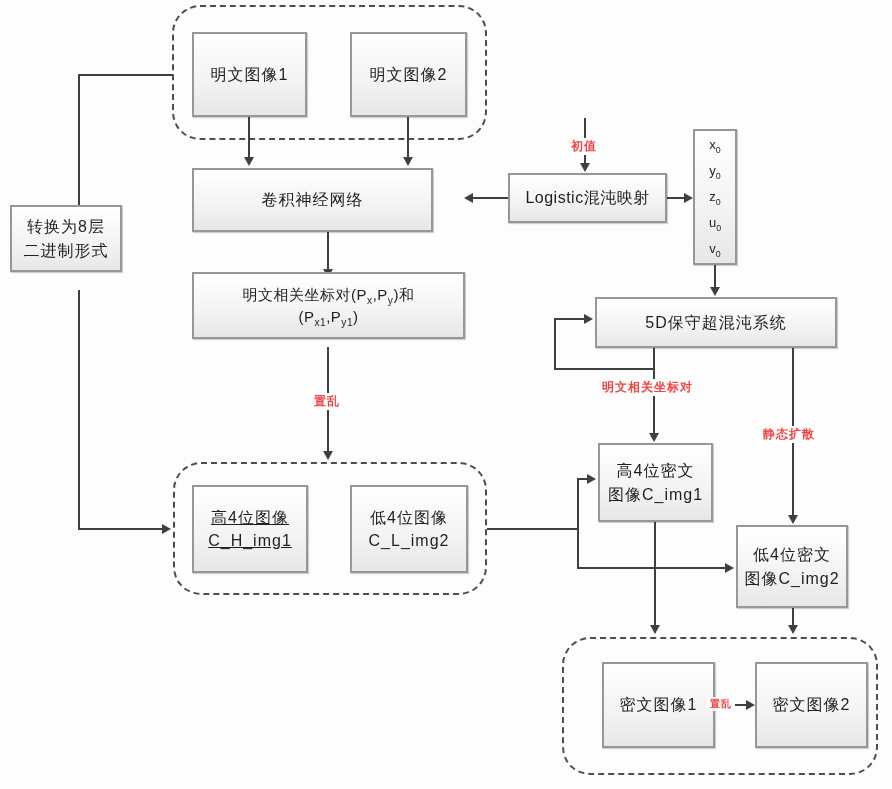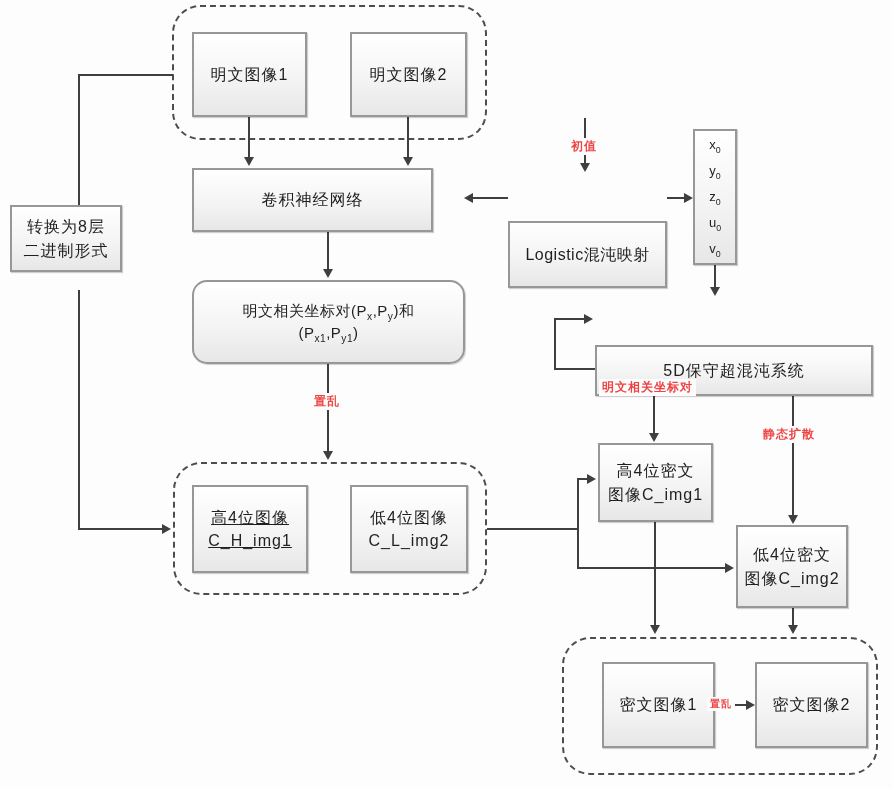--- a/index.html
+++ b/index.html
@@ -122,46 +122,46 @@
   </div>
 
   <div class="box fs14" style="left:350px; top:32px; width:117px; height:85px;">
     <span>明文图像2</span>
   </div>
 
   <div class="box fs16" style="left:192px; top:168px; width:241px; height:64px;">
     <span>卷积神经网络</span>
   </div>
 
-  <div class="box fs14 mono2" style="left:508px; top:173px; width:159px; height:67px;margin-top:48px;">
+  <div class="box fs14 mono2" style="left:508px; top:173px; width:159px; height:50px;">
     <span>Logistic混沌映射</span>
   </div>
 
   <div class="box init-box" style="left:693px; top:129px; width:44px; height:136px;">
     <div><span>x</span><sub>0</sub></div>
     <div><span>y</span><sub>0</sub></div>
     <div><span>z</span><sub>0</sub></div>
     <div><span>u</span><sub>0</sub></div>
     <div><span>v</span><sub>0</sub></div>
   </div>
 
   <div class="box fs14" style="left:10px; top:205px; width:112px; height:67px; padding:4px 10px;">
     <span>转换为8层二进制形式</span>
   </div>
 
-  <div class="box fs15" style="left:192px; top:280px; width:273px; height:84px; letter-spacing:0.5px;border-radius:15px;">
+  <div class="box fs15" style="left:192px; top:272px; width:273px; height:67px; letter-spacing:0.5px;">
     <div>
       <span>明文相关坐标对(P</span><sub>x</sub><span>,P</span><sub>y</sub><span>)和</span>
     </div>
     <div>
       <span>(P</span><sub>x1</sub><span>,P</span><sub>y1</sub><span>)</span>
     </div>
   </div>
 
-  <div class="box fs16" style="left:595px; top:297px; width:278px; height:51px;margin-top:48px;">
+  <div class="box fs16" style="left:595px; top:297px; width:242px; height:51px;">
     <span>5D保守超混沌系统</span>
   </div>
 
   <div class="box fs14" style="left:192px; top:485px; width:116px; height:88px;text-decoration:underline;">
     <div>高4位图像</div>
     <div>C_H_img1</div>
   </div>
 
   <div class="box fs14" style="left:350px; top:485px; width:118px; height:88px;">
     <div>低4位图像</div>

